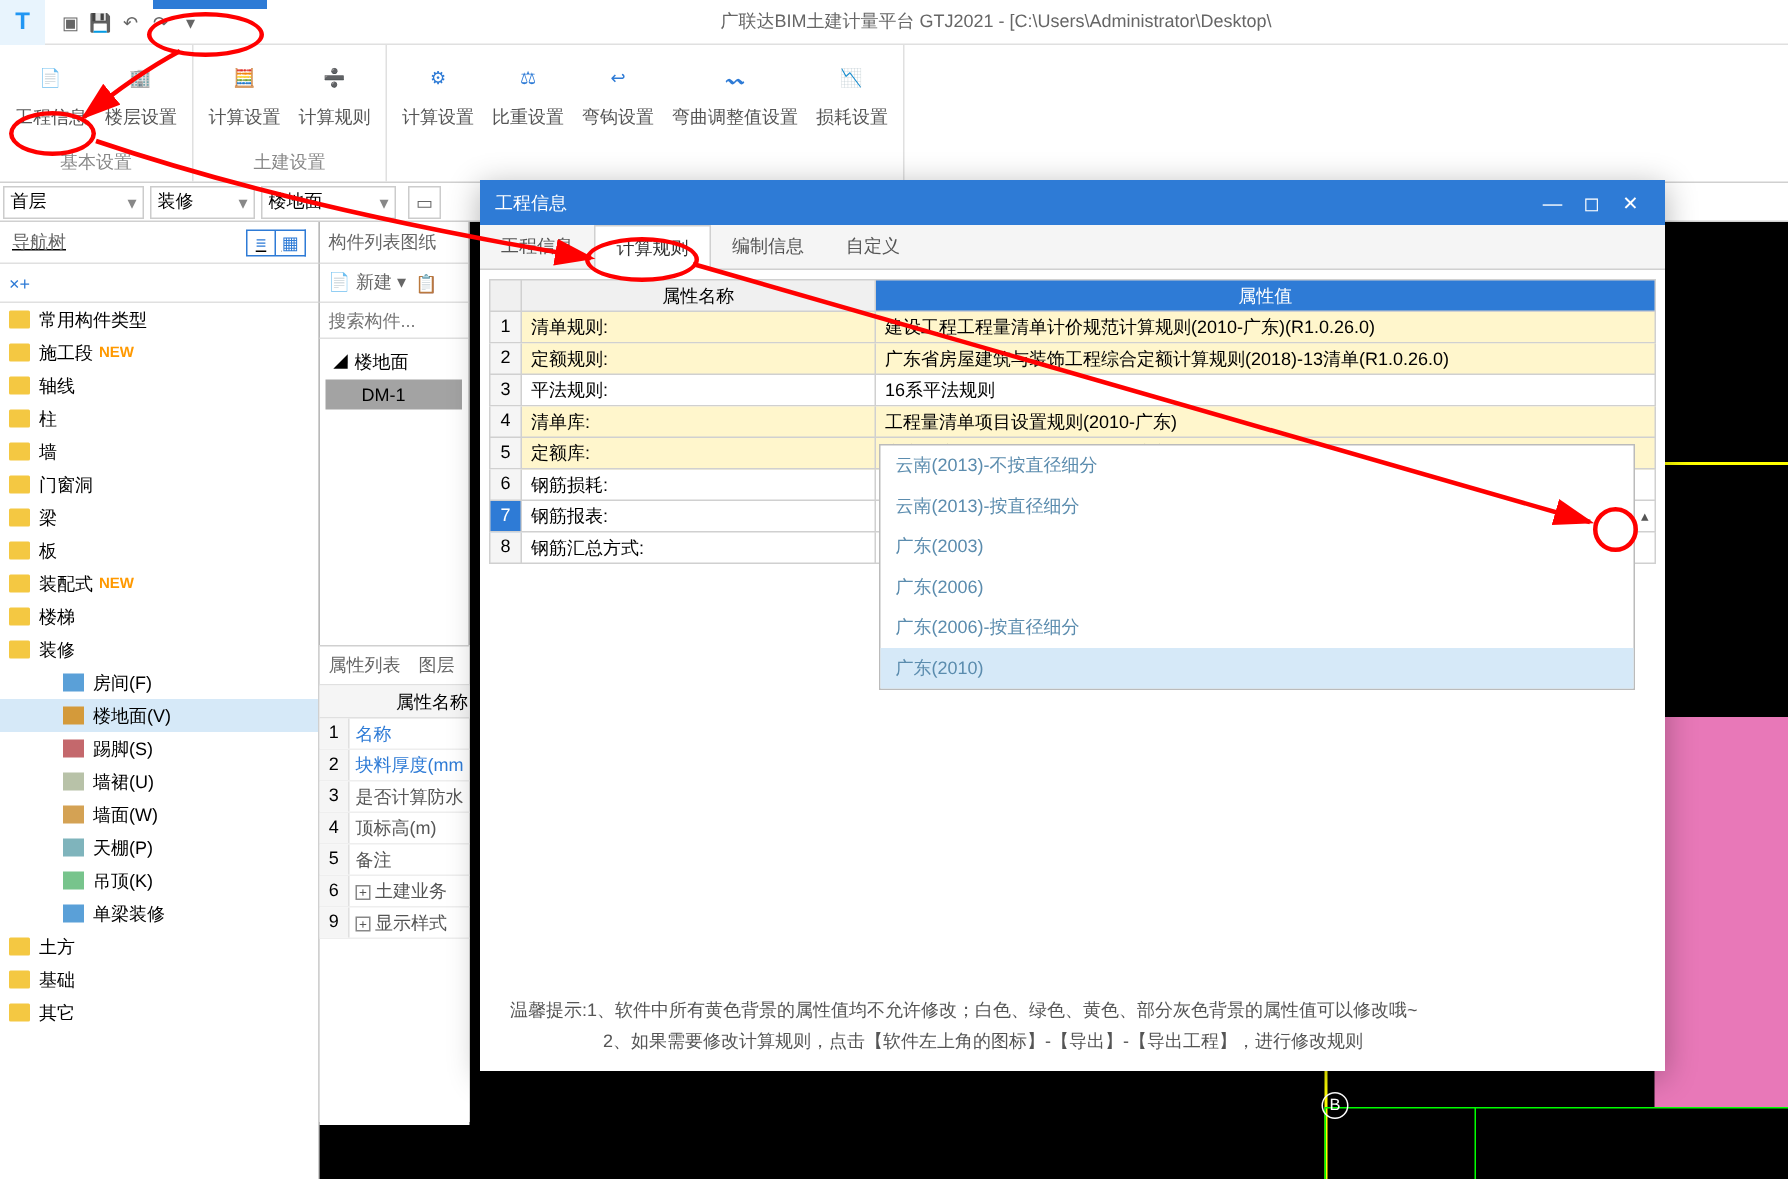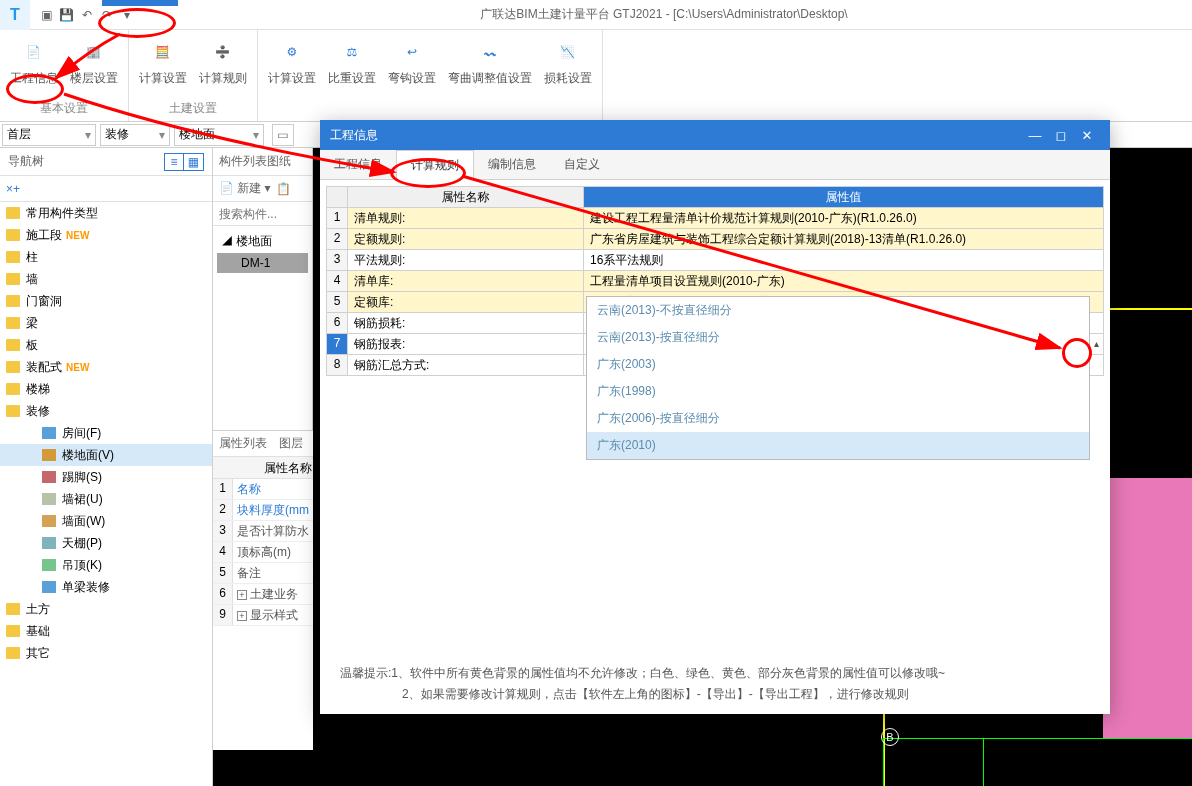--- a/index.html
+++ b/index.html
@@ -29,21 +29,21 @@
 
 .layer-bar { height: 26px; border-bottom: 1px solid #d0d0d0; display: flex; align-items: center; }
 .layer-combo { height: 22px; border: 1px solid #ccc; display: flex; align-items: center; padding: 0 4px; margin: 0 2px; }
 .layer-combo .drop { margin-left: auto; color: #888; }
 .layer-icons { display: flex; gap: 4px; margin-left: 6px; }
 .layer-ic { width: 22px; height: 22px; border: 1px solid #ccc; display: flex; align-items: center; justify-content: center; color: #666; }
 
 
 .main { display: flex; height: calc(786px - 30px - 92px - 26px); }
 .nav-panel { width: 213px; border-right: 1px solid #d0d0d0; display: flex; flex-direction: column; }
-.nav-header { height: 28px; display: flex; align-items: center; padding: 0 8px; border-bottom: 1px solid #e0e0e0; }
+.nav-header { height: 28px; display: flex; align-items: center; padding: 0 8px; border-bottom: 1px solid #e0e0e0; text-decoration: underline; }
 .nav-header .ttl { font-weight: normal; color: #666; }
 .view-toggle { margin-left: auto; display: flex; gap: 0; }
 .vt-btn { width: 20px; height: 18px; border: 1px solid #2e7bd6; display: flex; align-items: center; justify-content: center; color: #2e7bd6; }
 .vt-btn + .vt-btn { border-left: none; }
 .nav-filter { height: 26px; border-bottom: 1px solid #e0e0e0; display: flex; align-items: center; padding: 0 6px; color: #2e7bd6; }
 .nav-tree { flex: 1; overflow: auto; }
 .tree-item { height: 22px; display: flex; align-items: center; padding-left: 6px; cursor: pointer; }
 .tree-item.level1 { padding-left: 6px; }
 .tree-item.level1 .ficon { width: 14px; height: 12px; background: #f4c842; border-radius: 1px; margin-right: 6px; display: inline-block; }
 .tree-item.level2 { padding-left: 42px; }
@@ -227,20 +227,24 @@
           <span class="ficon"></span>
           <span>常用构件类型</span>
         </div>
         <div class="tree-item level1">
           <span class="ficon"></span>
           <span>施工段</span>
           <span class="badge-new">NEW</span>
         </div>
         <div class="tree-item level1">
           <span class="ficon"></span>
+          <span>轴线</span>
+        </div>
+        <div class="tree-item level1">
+          <span class="ficon"></span>
           <span>柱</span>
         </div>
         <div class="tree-item level1">
           <span class="ficon"></span>
           <span>墙</span>
         </div>
         <div class="tree-item level1">
           <span class="ficon"></span>
           <span>门窗洞</span>
         </div>
@@ -439,21 +443,21 @@
           <div class="g-num">8</div>
           <div class="g-a">钢筋汇总方式:</div>
           <div class="g-b"></div>
         </div>
       </div>
   </div>
   <div class="dropdown-pop" id="dd-pop">
       <div class="dd-item">云南(2013)-不按直径细分</div>
       <div class="dd-item">云南(2013)-按直径细分</div>
       <div class="dd-item">广东(2003)</div>
-      <div class="dd-item">广东(1998)</div>
+      <div class="dd-item">广东(2006)</div>
       <div class="dd-item">广东(2006)-按直径细分</div>
       <div class="dd-item sel">广东(2010)</div>
     </div>
   <div class="dlg-footer">
     <div>温馨提示:1、软件中所有黄色背景的属性值均不允许修改；白色、绿色、黄色、部分灰色背景的属性值可以修改哦~</div>
     <div style="padding-left:62px">2、如果需要修改计算规则，点击【软件左上角的图标】-【导出】-【导出工程】，进行修改规则</div>
   </div>
 </div>
 
 <div class="anno" style="left:98px; top:8px; width:78px; height:30px;"></div>

